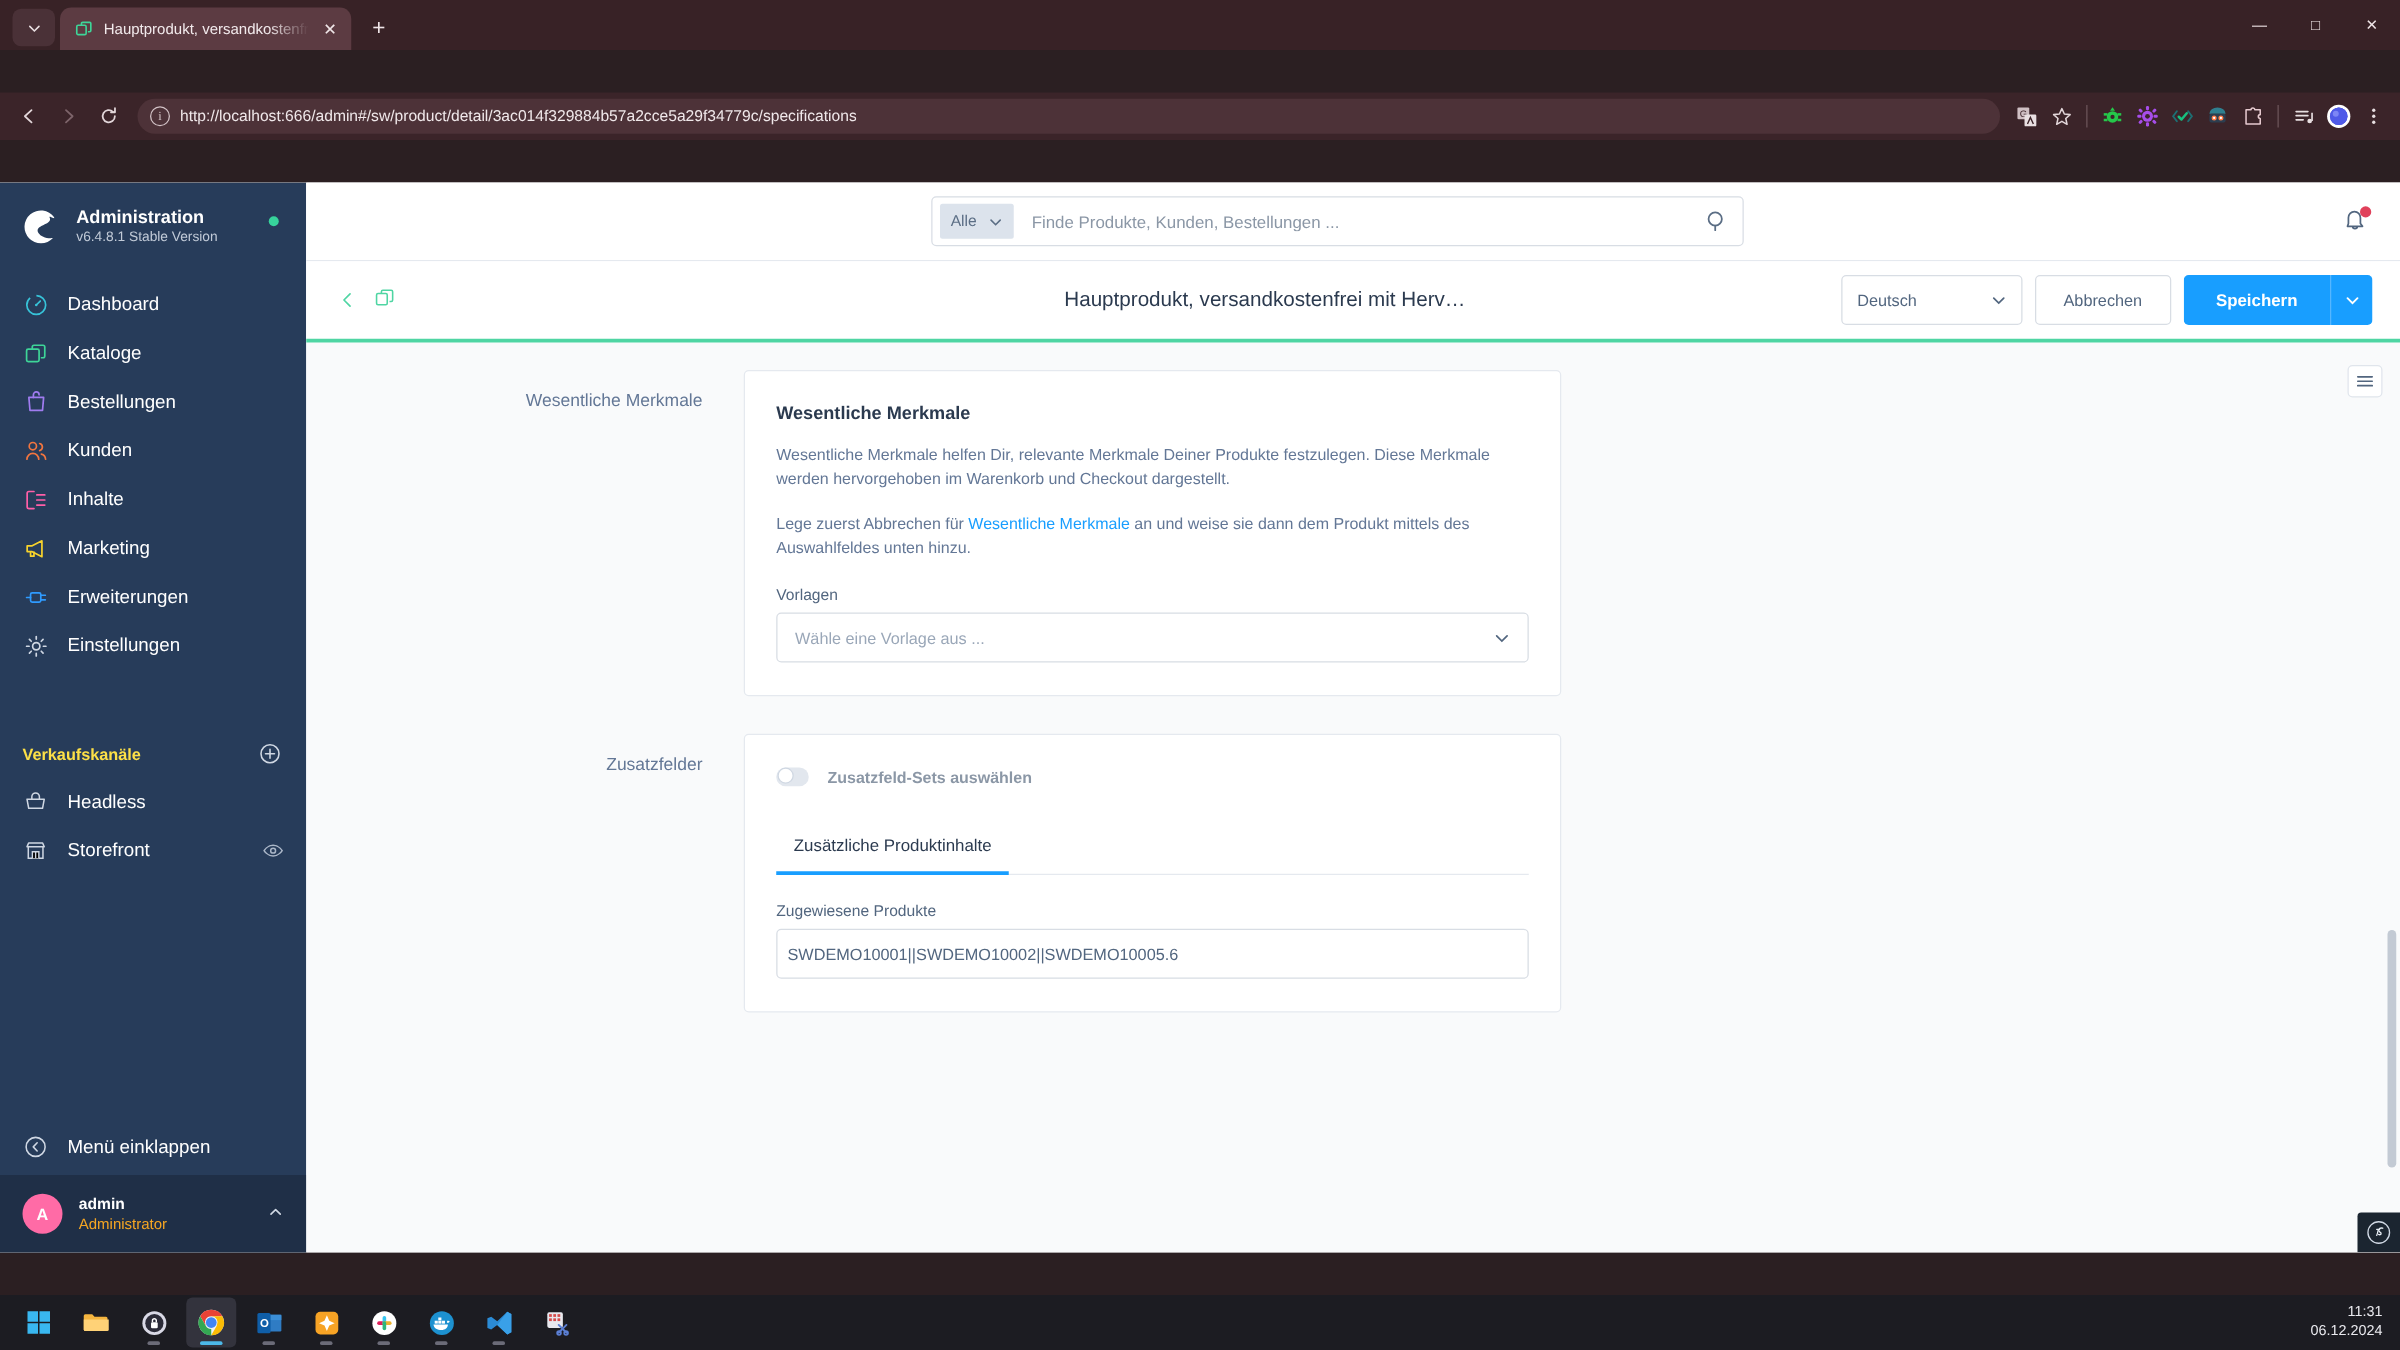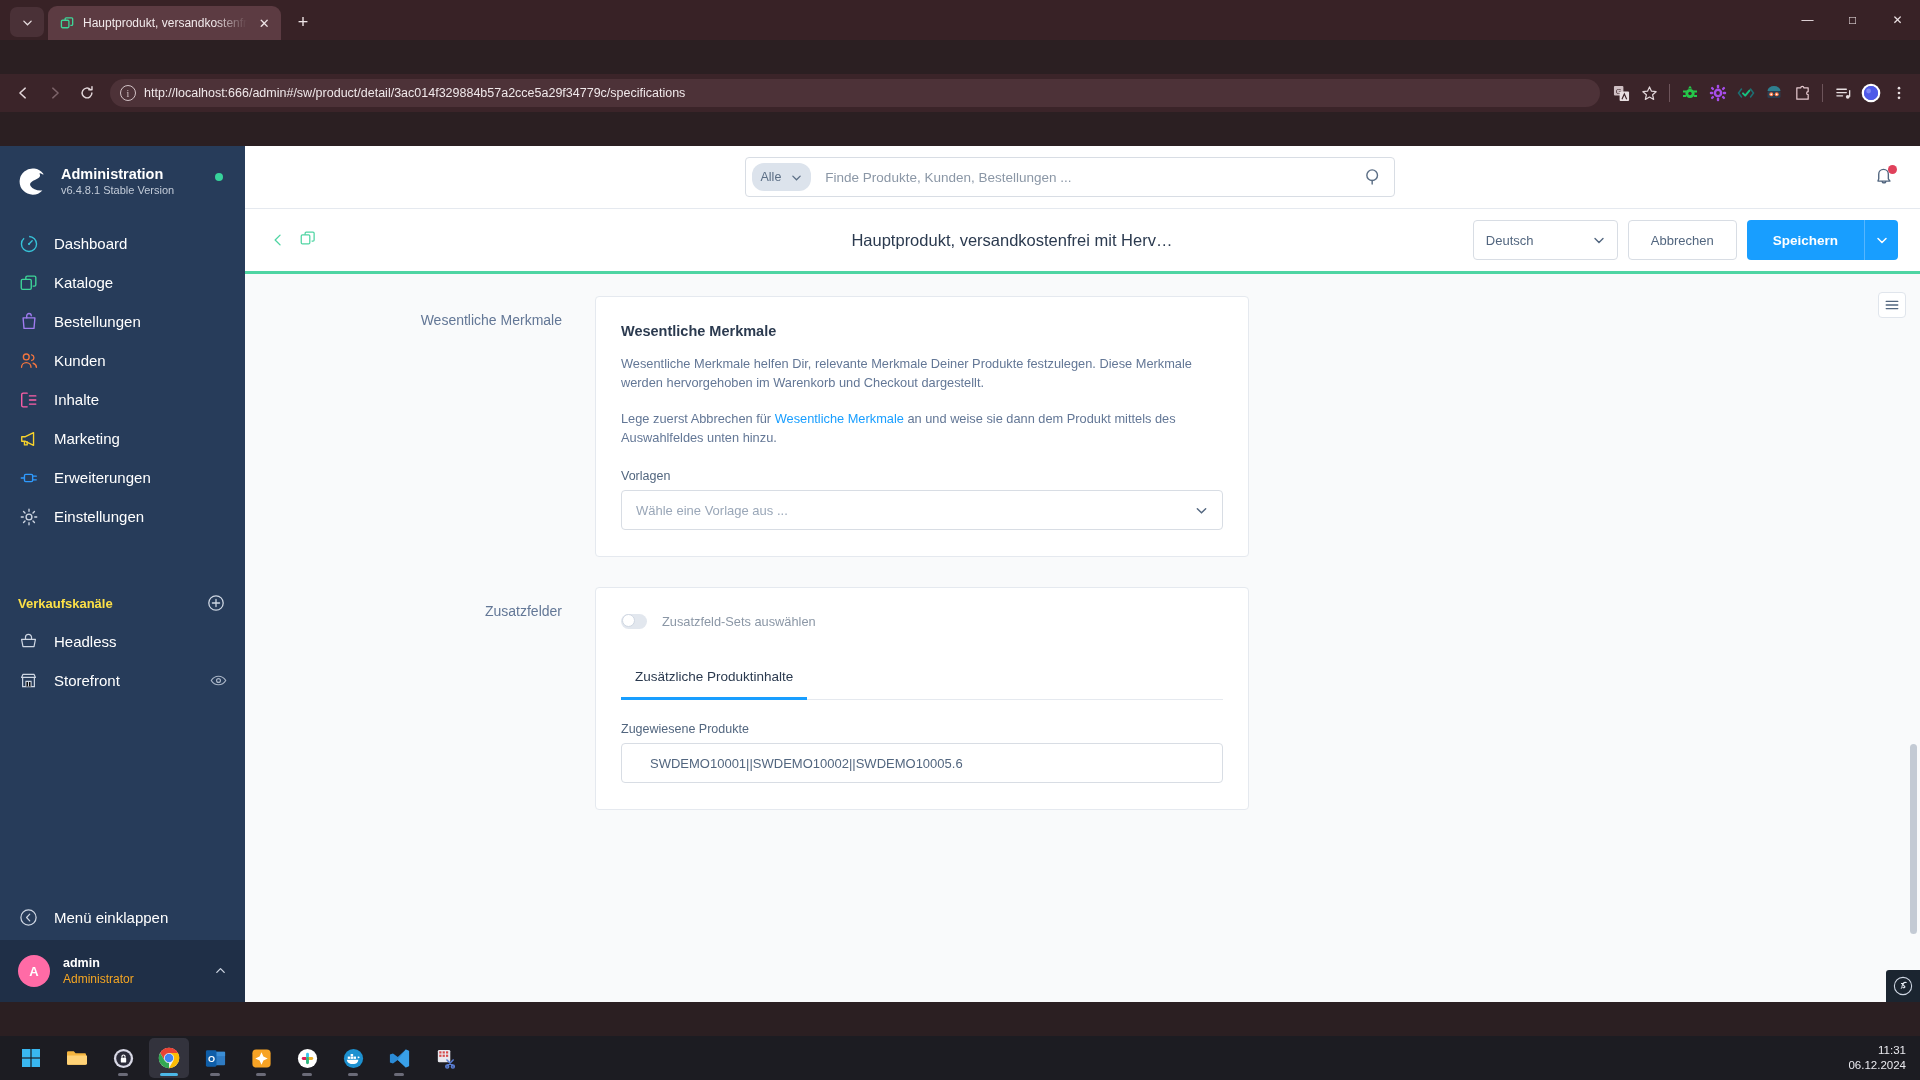--- a/index.html
+++ b/index.html
@@ -97,21 +97,21 @@
   .topbar {
     height: 63px; background: #ffffff; border-bottom: 1px solid #e5e9ef;
     display: flex; align-items: center; padding: 0 22px; flex: 0 0 63px;
   }
   .search-wrap { flex: 1; display: flex; justify-content: center; }
   .searchbar {
     width: 650px; height: 40px; border: 1px solid #d8dde4; border-radius: 4px;
     display: flex; align-items: center; padding: 0 10px 0 6px; background: #fff;
   }
   .search-scope {
-    height: 28px; background: #dce3ec; border-radius: 12px; display: flex;
+    height: 28px; background: #dce3ec; border-radius: 2px; display: flex;
     align-items: center; gap: 10px; padding: 0 9px; font-size: 12.5px; color: #5b6e85;
   }
   .search-input { flex: 1; border: none; outline: none; font-size: 13.5px; color: #555; padding-left: 14px; font-family: "Liberation Sans", sans-serif; background: transparent; }
   .search-input::placeholder { color: #8b97a6; }
   .search-go { width: 20px; height: 20px; color: #5b6e85; }
   .bell-wrap { margin-left: auto; width: 26px; height: 26px; position: relative; }
   .bell-dot { position: absolute; width: 9px; height: 9px; border-radius: 50%; background: #e0415b; right: 1px; top: 1px; }
 
   .pagehead {
     height: 65px; background: #ffffff; border-bottom: 3px solid #4fd5a3;
@@ -155,39 +155,39 @@
   }
   .card-title { font-size: 14.5px; font-weight: bold; color: #2b3a4f; margin-bottom: 15px; }
   .card-p { font-size: 12.8px; color: #637796; line-height: 19px; margin-bottom: 17px; }
   .card-p a { color: #189eff; text-decoration: none; }
   .field-label { font-size: 12.5px; color: #52667f; margin-bottom: 7px; }
   .select-box {
     height: 40px; border: 1px solid #d8dde4; border-radius: 4px; display: flex;
     align-items: center; justify-content: space-between; padding: 0 14px;
     font-size: 13px; color: #9aa7b8; background: #fff;
   }
-  .switch-row { display: flex; align-items: center; gap: 15px; margin-bottom: 40px; }
+  .switch-row { display: flex; align-items: center; gap: 15px; margin-bottom: 40px; font-weight: bold; }
   .switch {
     width: 26px; height: 15px; border-radius: 8px; background: #e2e7ee;
     position: relative; flex: 0 0 26px;
   }
   .switch .knob {
     width: 13px; height: 13px; border-radius: 50%; background: #ffffff;
     border: 1px solid #cfd7e2; position: absolute; left: 1px; top: 0px;
   }
   .switch-label { font-size: 12.8px; color: #8b97a6; }
   .tabs-row { border-bottom: 1px solid #e5e9ef; display: flex; }
   .tab-item {
     padding: 0 14px 13px 14px; font-size: 13.5px; color: #2b3a4f;
     border-bottom: 3px solid #189eff; margin-bottom: -1px;
   }
   .field-block { margin-top: 22px; }
   .text-input {
     height: 40px; border: 1px solid #d8dde4; border-radius: 4px; display: flex;
-    align-items: center; padding: 0 28px; font-size: 13px; color: #52667f; background: #fff;
+    align-items: center; padding: 0 8px; font-size: 13px; color: #52667f; background: #fff;
   }
   .side-toggle {
     position: absolute; right: 14px; top: 18px; width: 28px; height: 26px;
     border: 1px solid #e0e5ec; border-radius: 4px; background: #fff;
     display: flex; align-items: center; justify-content: center; color: #52667f;
   }
   .scrollbar-track { position: absolute; right: 2px; top: 0; bottom: 0; width: 9px; }
   .scrollbar-thumb { position: absolute; right: 1px; top: 470px; width: 7px; height: 190px; border-radius: 4px; background: #c3cad4; }
   .symfony-badge {
     position: absolute; right: 0px; bottom: 0px; width: 34px; height: 32px;

